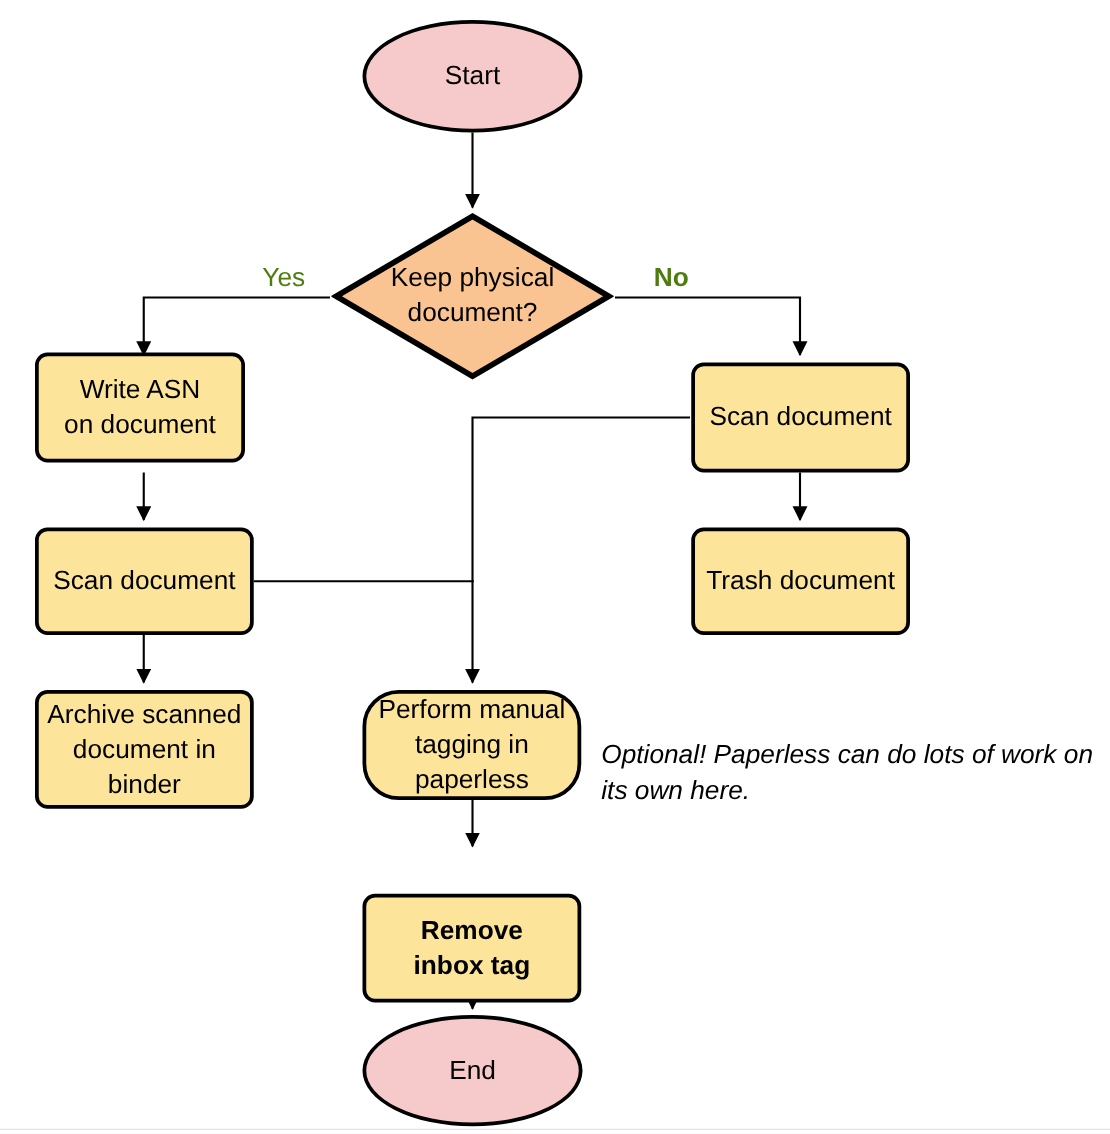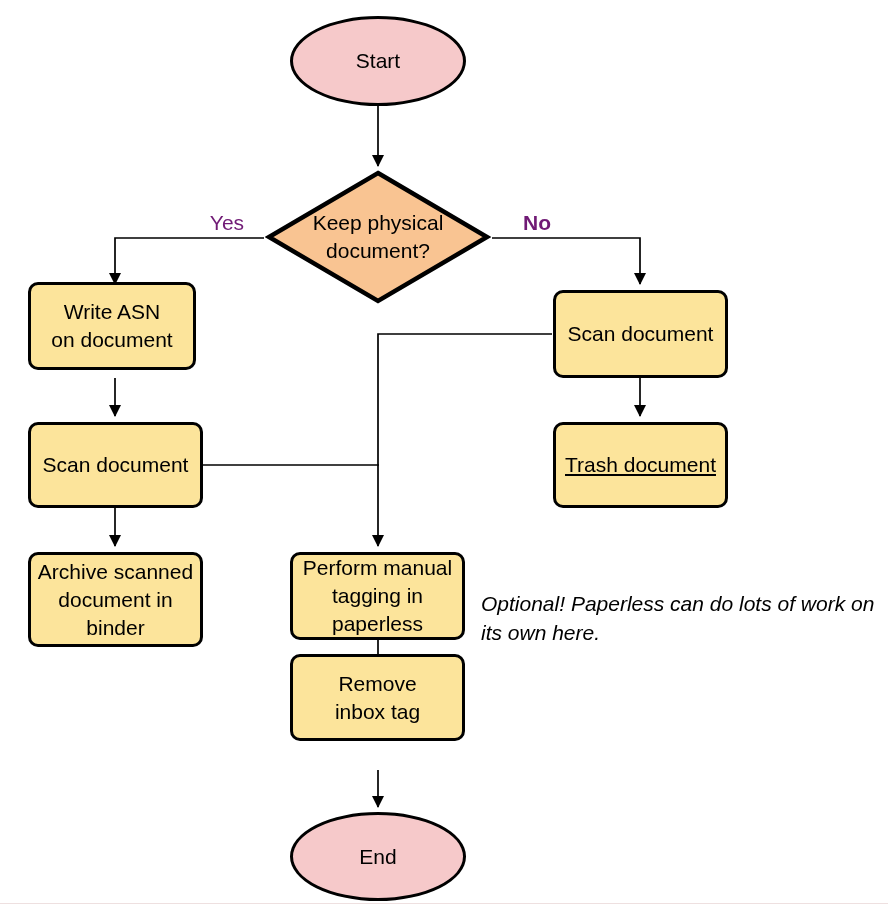--- a/index.html
+++ b/index.html
@@ -58,21 +58,21 @@
     display: flex;
     align-items: center;
     justify-content: center;
     text-align: center;
     white-space: pre-line;
   }
   .edge-label {
     position: absolute;
     font-size: 21px;
     line-height: 24px;
-    color: #701a75;
+    color: #4d7c0f;
     text-align: center;
     white-space: nowrap;
   }
   .note {
     position: absolute;
     left: 481px;
     top: 589px;
     width: 410px;
     font-size: 21px;
     line-height: 29px;
@@ -146,30 +146,30 @@
   </div>
   <div class="node process" style="left:28px; top:552px; width:175px; height:95px;">
     <span>Archive scanned
 document in
 binder</span>
   </div>
 
   <div class="node process" style="left:553px; top:290px; width:175px; height:88px;">
     <span>Scan document</span>
   </div>
-  <div class="node process" style="left:553px; top:422px; width:175px; height:86px;text-decoration:underline;">
+  <div class="node process" style="left:553px; top:422px; width:175px; height:86px;">
     <span>Trash document</span>
   </div>
 
-  <div class="node process" style="left:290px; top:552px; width:175px; height:88px;">
+  <div class="node process" style="left:290px; top:552px; width:175px; height:88px;border-radius:29px;">
     <span>Perform manual
 tagging in
 paperless</span>
   </div>
-  <div class="node process" style="left:290px; top:654px; width:175px; height:87px;">
+  <div class="node process" style="left:290px; top:715px; width:175px; height:87px;font-weight:bold;">
     <span>Remove
 inbox tag</span>
   </div>
 
   <div class="node terminal" style="left:290px; top:812px; width:176px; height:89px;justify-content:center;">
     <span>End</span>
   </div>
 
   <div class="note">Optional! Paperless can do lots of work on
 its own here.</div>

